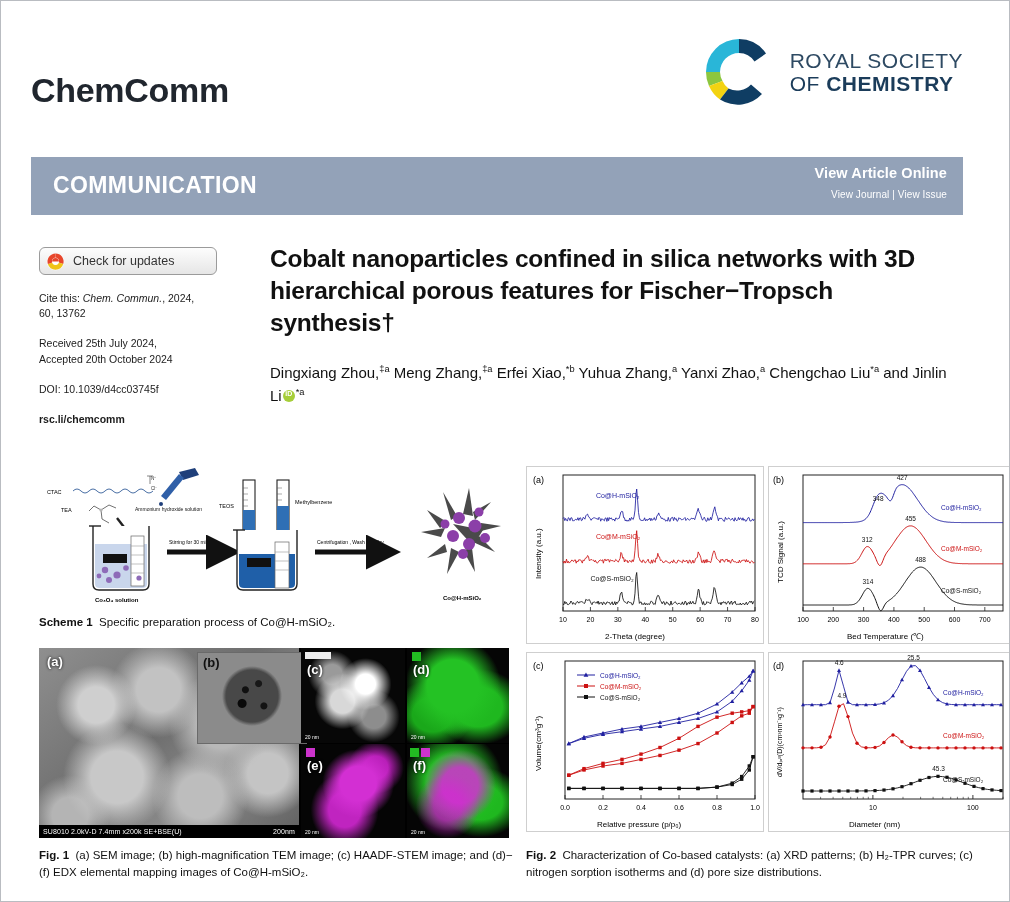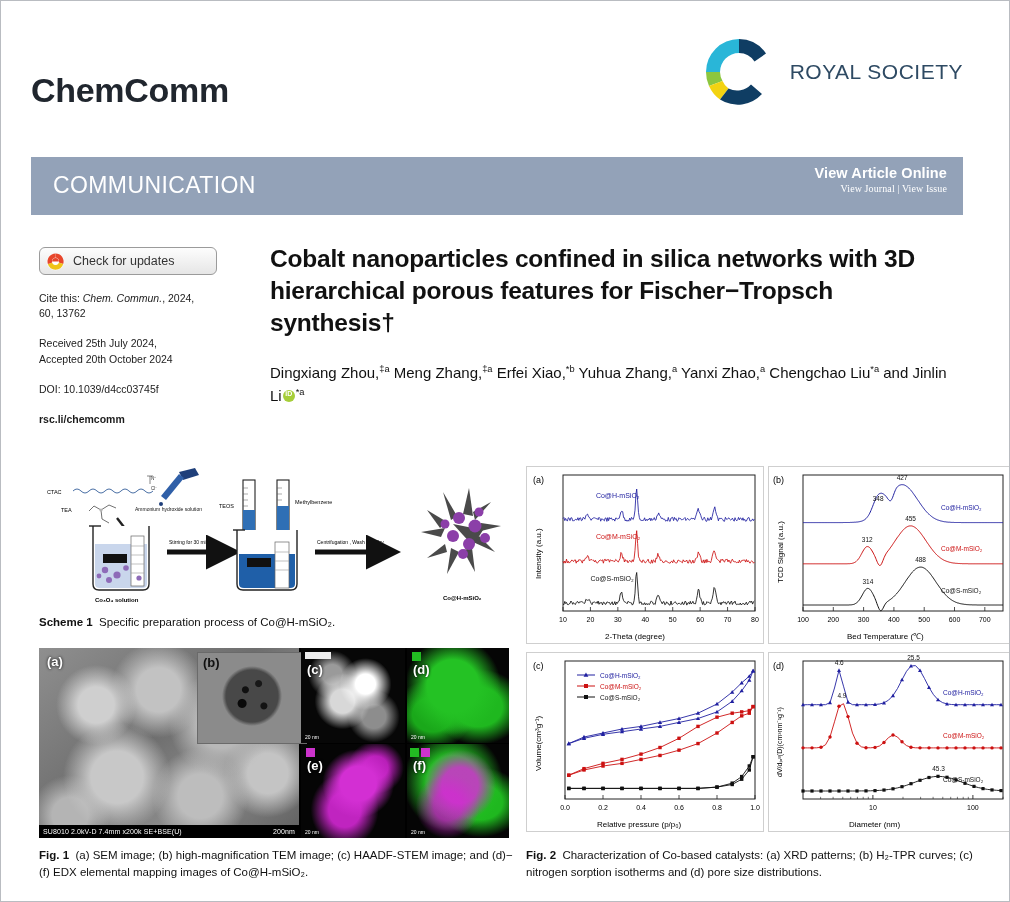--- a/index.html
+++ b/index.html
@@ -16,24 +16,24 @@
   .journal-title{font-size:34px;font-weight:bold;color:#20262e;letter-spacing:-.3px;}
   .rsc-logo{position:absolute;right:36px;top:22px;display:flex;align-items:center;gap:12px;}
   .rsc-mark{width:78px;height:78px;position:relative;}
   .rsc-text{line-height:1.1;color:#1b3c5a;}
   .rsc-l1{font-size:21px;letter-spacing:.5px;color:#2e4a63;}
   .rsc-l2{font-size:21px;letter-spacing:.5px;}
   .rsc-l2 b{font-weight:bold;}
 
   
   .band{position:absolute;left:18px;top:146px;width:932px;height:58px;background:#93a2b8;}
-  .band-title{position:absolute;left:22px;top:15px;color:#fff;font-size:23px;font-weight:normal;letter-spacing:.4px;}
+  .band-title{position:absolute;left:22px;top:15px;color:#fff;font-size:23px;font-weight:bold;letter-spacing:.4px;}
   .band-right{position:absolute;right:16px;top:8px;text-align:right;color:#fff;}
   .vao{font-size:14.5px;font-weight:bold;letter-spacing:.1px;}
-  .vji{font-size:10px;margin-top:2px;letter-spacing:.1px;font-family:Liberation Serif, serif;}
+  .vji{font-size:10px;margin-top:8px;letter-spacing:.1px;}
 
   
   .meta{position:absolute;left:26px;top:236px;width:200px;color:#1c1c1c;}
   .crossmark{
     width:178px;height:28px;border:1px solid #9b9b9b;border-radius:6px;
     background:linear-gradient(#fdfdfd,#e6e6e6);
     display:flex;align-items:center;gap:8px;padding-left:6px;box-sizing:border-box;
   }
   .cm-icon{width:19px;height:19px;position:relative;flex:0 0 auto;}
   .cm-label{font-size:12.5px;color:#333;}
@@ -152,20 +152,21 @@
       <svg width="78" height="78" viewBox="0 0 78 78">
         <path d="M39 6 A33 33 0 0 0 6 39 L20 39 A19 19 0 0 1 39 20 Z" fill="#29b6d8"></path>
         <path d="M6 39 A33 33 0 0 0 9 53 L22.5 48 A19 19 0 0 1 20 39 Z" fill="#8cc63f"></path>
         <path d="M9 53 A33 33 0 0 0 20 66.5 L28.5 55.5 A19 19 0 0 1 22.5 48 Z" fill="#f3d311"></path>
         <path d="M20 66.5 A33 33 0 0 0 62 61 L51 51.5 A19 19 0 0 1 28.5 55.5 Z" fill="#0f3d63"></path>
         <path d="M39 6 A33 33 0 0 1 66 20.5 L54.5 28.5 A19 19 0 0 0 39 20 Z" fill="#0f3d63"></path>
       </svg>
     </div>
     <div class="rsc-text">
       <div class="rsc-l1">ROYAL SOCIETY</div>
+      <div class="rsc-l2"><span>OF </span><b>CHEMISTRY</b></div>
     </div>
   </div>
 
   <div class="band">
     <div class="band-title">COMMUNICATION</div>
     <div class="band-right">
       <div class="vao">View Article Online</div>
       <div class="vji">View Journal | View Issue</div>
     </div>
   </div>

